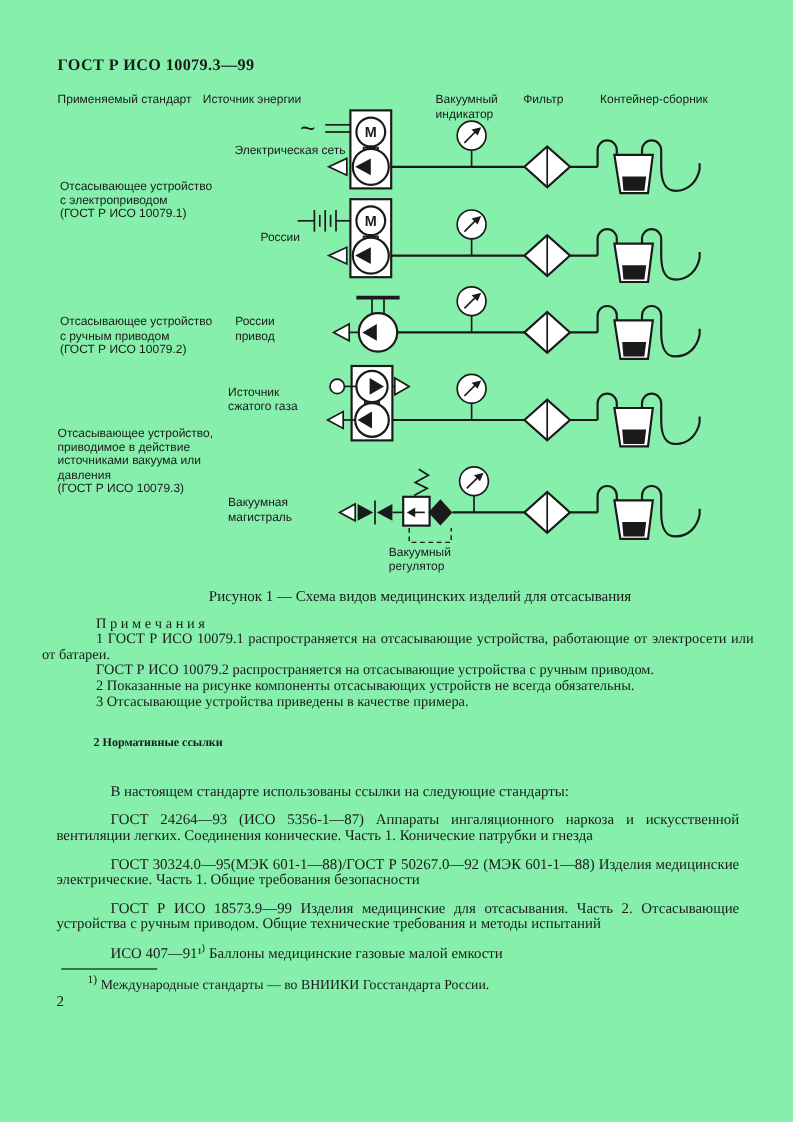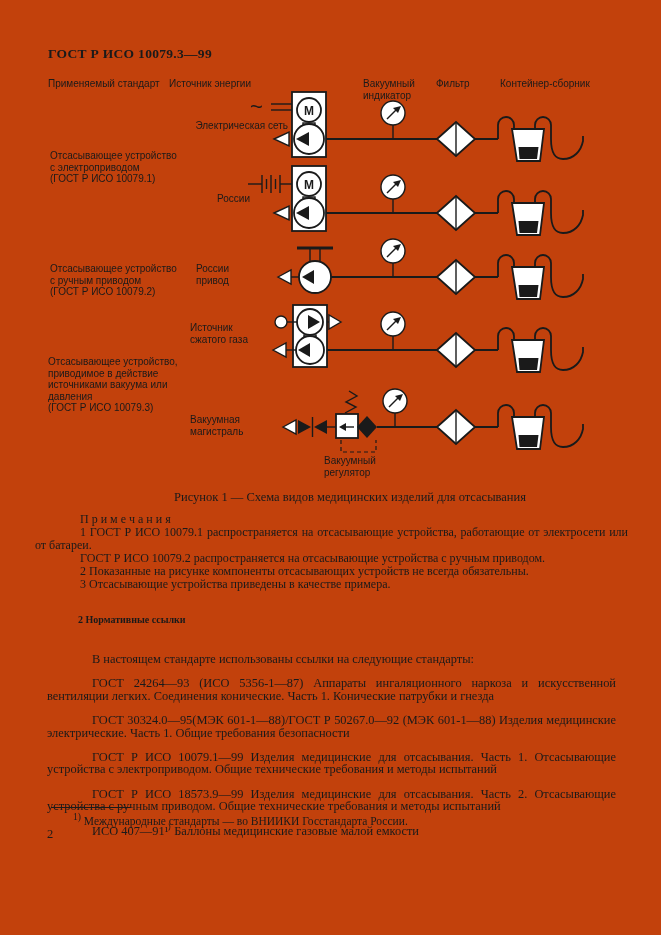--- a/index.html
+++ b/index.html
@@ -1,16 +1,16 @@
 <!DOCTYPE html>
 <html><head>
 <meta charset="utf-8">
 <style>
   html,body{margin:0;padding:0;background:#e8e8e8;}
-  .page{position:relative;width:661px;height:935px;background:#c2410c;overflow:hidden;
+  .page{position:relative;width:661px;height:935px;background:#86efac;overflow:hidden;
         font-family:"Liberation Serif",serif;color:#1a1a1a;}
   .abs{position:absolute;}
   .hdr{font-weight:bold;font-size:13.5px;letter-spacing:.3px;}
   .fl{font-family:"Liberation Sans",sans-serif;font-size:10px;line-height:11.5px;color:#1a1a1a;}
   .ctr{text-align:left;}
   .rt{text-align:right;}
   .caption{font-size:12.5px;text-align:center;}
   .notes{font-size:12px;line-height:13px;text-align:justify;}
   .notes p{margin:0;text-indent:45px;}
   .body-block{font-size:12.4px;line-height:12.4px;text-align:justify;}
@@ -200,21 +200,20 @@
     <p>2 Показанные на рисунке компоненты отсасывающих устройств не всегда обязательны.</p>
     <p>3 Отсасывающие устройства приведены в качестве примера.</p>
   </div>
 
   <div class="abs sec-hdr" style="left:78px;top:614px;">2 Нормативные ссылки</div>
 
   <div class="abs body-block" style="left:35px;top:641px;width:593px;">
     <p>В настоящем стандарте использованы ссылки на следующие стандарты:</p>
     <p>ГОСТ 24264—93 (ИСО 5356-1—87) Аппараты ингаляционного наркоза и искусственной вентиляции легких. Соединения конические. Часть 1. Конические патрубки и гнезда</p>
     <p>ГОСТ 30324.0—95(МЭК 601-1—88)/ГОСТ Р 50267.0—92 (МЭК 601-1—88) Изделия медицинские электрические. Часть 1. Общие требования безопасности</p>
-    <p>ГОСТ Р ИСО 10079.1—99 Изделия медицинские для отсасывания. Часть 1. Отсасывающие устройства с электроприводом. Общие технические требования и методы испытаний</p>
     <p>ГОСТ Р ИСО 18573.9—99 Изделия медицинские для отсасывания. Часть 2. Отсасывающие устройства с ручным приводом. Общие технические требования и методы испытаний</p>
     <p>ИСО 407—91¹⁾ Баллоны медицинские газовые малой емкости</p>
   </div>
 
   <div class="abs rule" style="left:51px;top:807px;width:80px;"></div>
   <div class="abs footnote" style="left:51px;top:811px;width:560px;text-indent:22px;">
     <sup>1)</sup><span> Международные стандарты — во ВНИИКИ Госстандарта России.</span>
   </div>
 
   <div class="abs pageno" style="left:47px;top:827px;">2</div>

